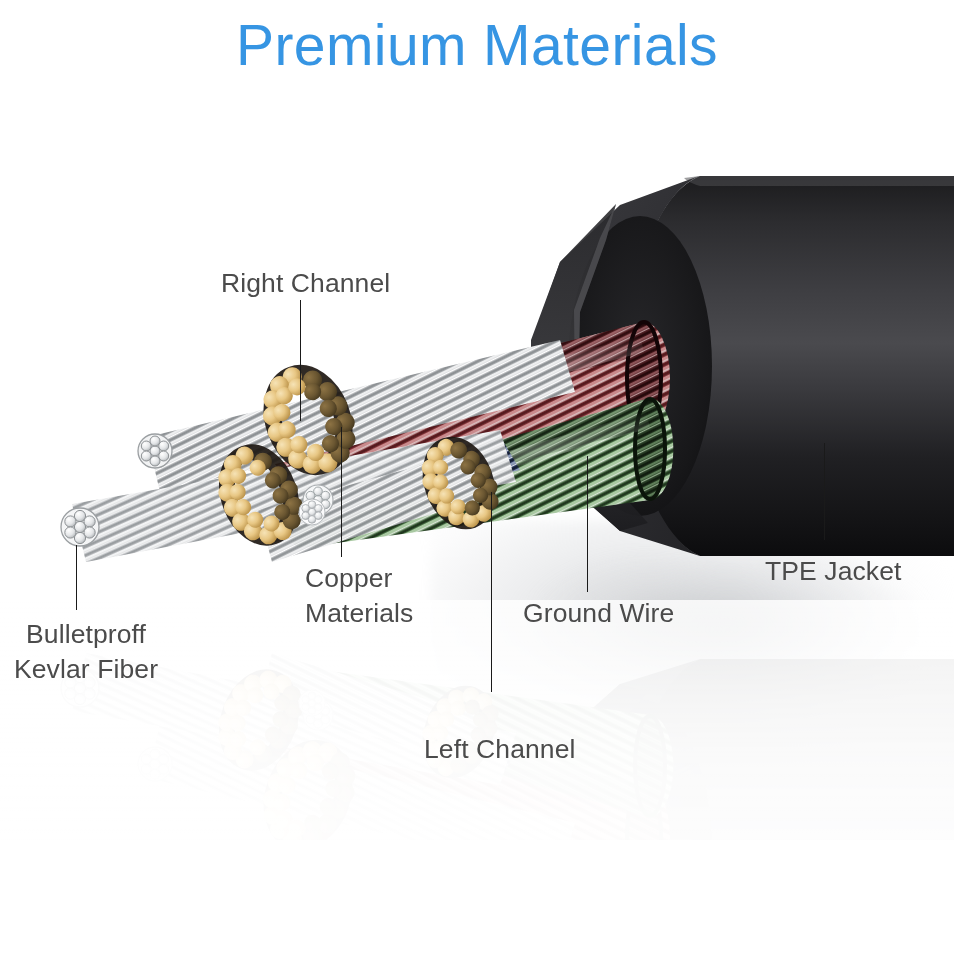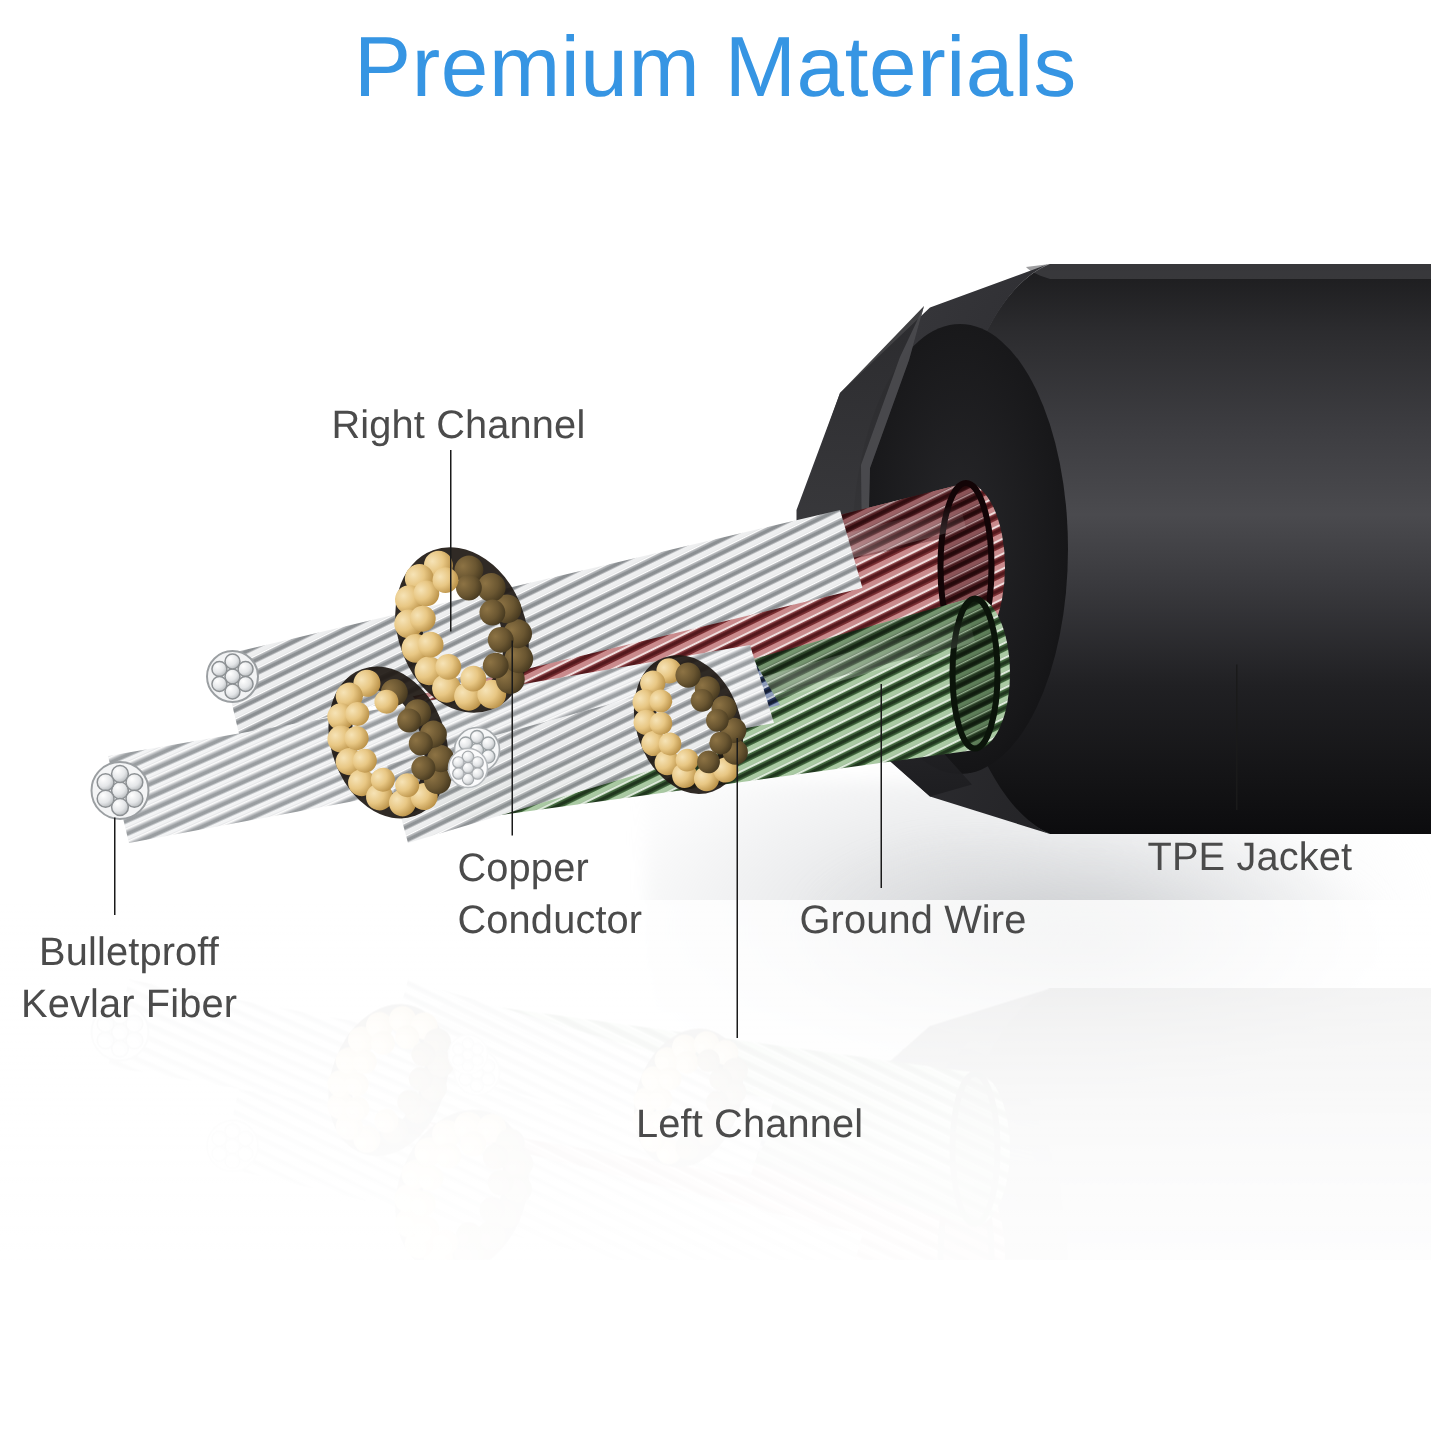--- a/index.html
+++ b/index.html
@@ -57,21 +57,21 @@
     position:absolute;
     color:#4b4b4b;
     font-size:26.5px;
     line-height:35px;
     font-weight:400;
     white-space:pre-line;
     letter-spacing:.1px;
   }
   .lbl-right-channel{left:221px;top:266px;}
   .lbl-copper       {left:305px;top:561px;}
-  .lbl-ground       {left:523px;top:596px;margin-left:10px;}
+  .lbl-ground       {left:523px;top:596px;}
   .lbl-tpe          {left:765px;top:554px;}
   .lbl-kevlar       {left:14px;top:617px;text-align:center;}
   .lbl-left-channel {left:424px;top:712px;margin-top:20px;}
 
   .leader{
     position:absolute;
     width:1px;
     background:#1a1a1a;
   }
 </style>
@@ -418,21 +418,21 @@
   <div class="leader" style="left:300px;top:300px;height:121px;"></div>
   <div class="leader" style="left:341px;top:427px;height:130px;"></div>
   <div class="leader" style="left:587px;top:456px;height:136px;"></div>
   <div class="leader" style="left:824px;top:443px;height:97px;"></div>
   <div class="leader" style="left:76px;top:545px;height:65px;"></div>
   <div class="leader" style="left:491px;top:492px;height:200px;"></div>
 
   <div class="label lbl-right-channel">Right Channel</div>
 
   <div class="label lbl-copper">Copper
-Conductor</div>
+Materials</div>
 
   <div class="label lbl-ground">Ground Wire</div>
 
   <div class="label lbl-tpe">TPE Jacket</div>
 
   <div class="label lbl-kevlar">Bulletproff
 Kevlar Fiber</div>
 
   <div class="label lbl-left-channel">Left Channel</div>
 

